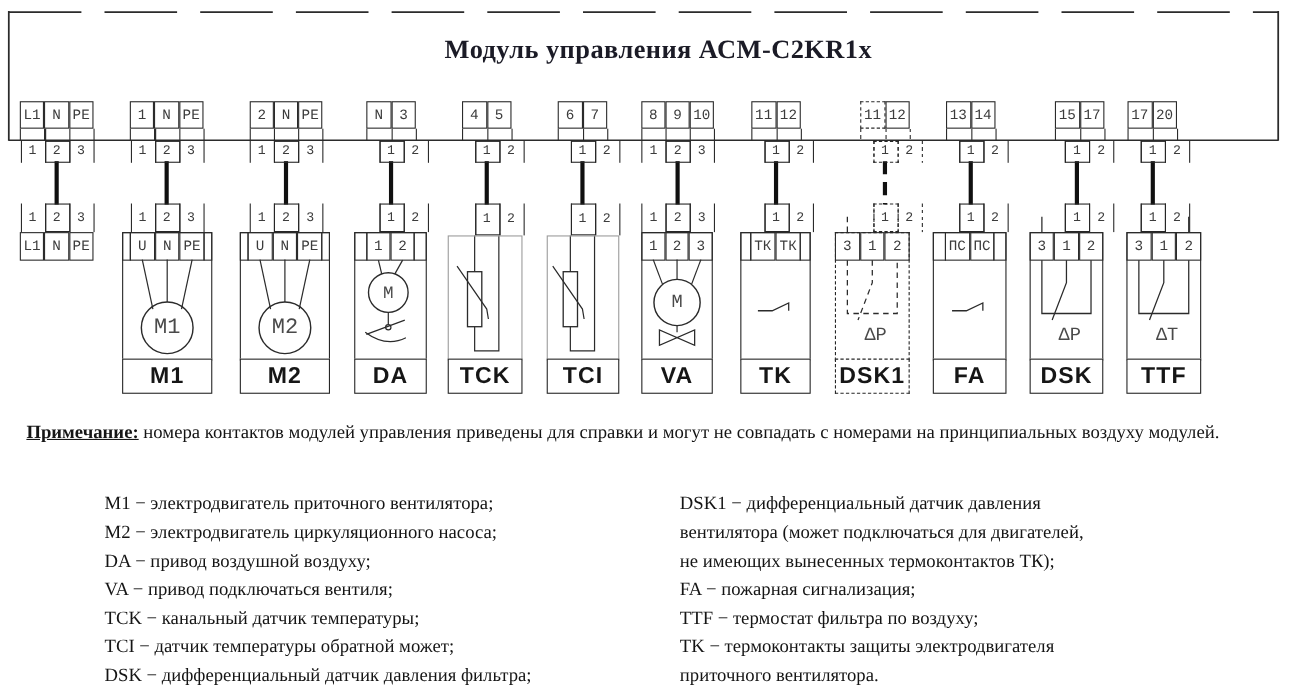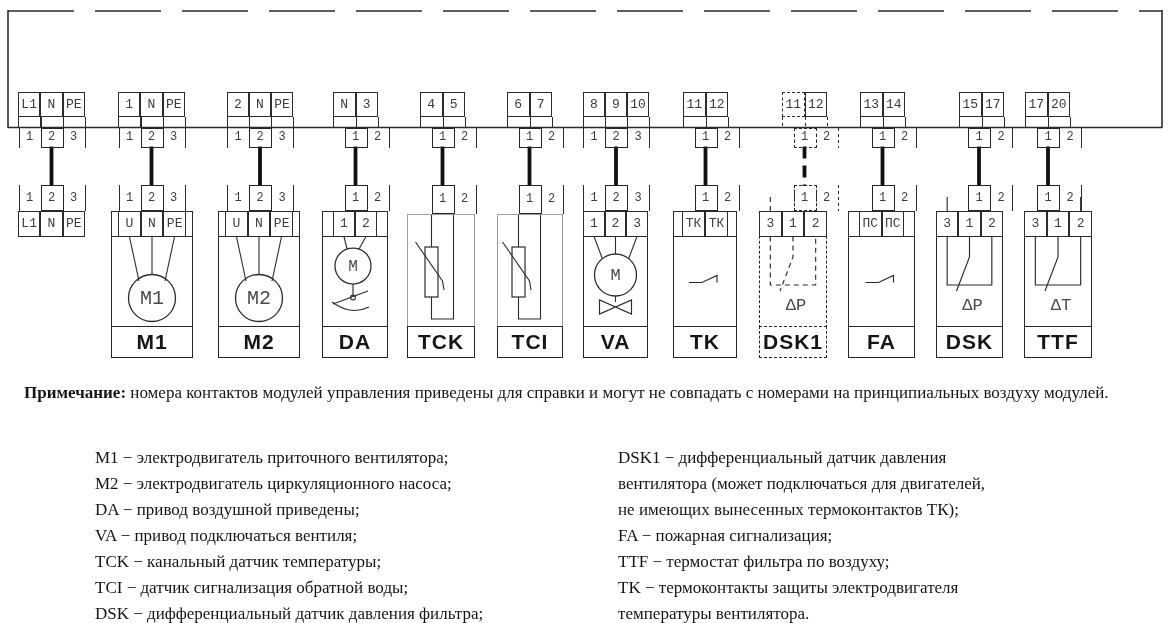--- a/index.html
+++ b/index.html
@@ -20,21 +20,21 @@
   .devbox{position:absolute;border:1.4px solid #262626;box-sizing:border-box;z-index:2;background:transparent;}
   .devbox.grey{border-color:#9c9c9c;}
   .devbox.dashed{border-style:dashed;}
   .strip{position:absolute;border:1.4px solid #262626;box-sizing:border-box;z-index:4;background:#fff;
          display:flex;align-items:center;justify-content:center;
          font:bold 21px "Liberation Sans",sans-serif;letter-spacing:1px;color:#161616;}
   .strip.dashed{border-style:dashed;}
   .symtext{position:absolute;z-index:3;text-align:center;font-family:"Liberation Mono",monospace;color:#4a4a4a;}
   #note{position:absolute;left:8px;top:381px;width:1157px;z-index:3;
         font:17px "Liberation Serif",serif;color:#151515;line-height:24px;text-indent:16px;}
-  #note .b{font-weight:bold;}
+  #note .b{font-weight:bold;text-decoration:underline;}
   .lline{position:absolute;z-index:3;font:17px "Liberation Serif",serif;color:#151515;white-space:nowrap;}
 </style>
 </head>
 <body>
 
 <div id="stage">
   <svg id="art" width="1173" height="623">
       <line x1="8" y1="11" x2="1162" y2="11" stroke="#2b2b2b" stroke-width="1.6" stroke-dasharray="66 21"></line>
       <line x1="8" y1="10" x2="8" y2="128" stroke="#2b2b2b" stroke-width="1.6"></line>
       <line x1="1162" y1="10" x2="1162" y2="128" stroke="#2b2b2b" stroke-width="1.6"></line>
@@ -83,20 +83,21 @@
       <path d="M 865.5 282.5 L 878.5 282.5 L 893.5 275.5 L 893.5 282.5" stroke="#2b2b2b" stroke-width="1.15" fill="none" stroke-linejoin="miter"></path>
       <line x1="979" y1="146.5" x2="979" y2="186" stroke="#101010" stroke-width="3.8"></line>
       <path d="M 947.1666666666666 236.5 L 947.1666666666666 285 L 991.8333333333334 285 L 991.8333333333334 236.5" stroke="#2b2b2b" stroke-width="1.15" fill="none" stroke-linejoin="miter"></path>
       <path d="M 969.5 236.5 L 969.5 257 L 956.5 291" stroke="#2b2b2b" stroke-width="1.15" fill="none" stroke-linejoin="miter"></path>
       <line x1="947.1666666666666" y1="197" x2="947.1666666666666" y2="211" stroke="#2b2b2b" stroke-width="1.15"></line>
       <line x1="1048" y1="146.5" x2="1048" y2="186" stroke="#101010" stroke-width="3.8"></line>
       <path d="M 1035.3333333333333 236.5 L 1035.3333333333333 285 L 1080.6666666666667 285 L 1080.6666666666667 236.5" stroke="#2b2b2b" stroke-width="1.15" fill="none" stroke-linejoin="miter"></path>
       <path d="M 1058 236.5 L 1058 257 L 1045 291" stroke="#2b2b2b" stroke-width="1.15" fill="none" stroke-linejoin="miter"></path>
       <line x1="1080.6666666666667" y1="197" x2="1080.6666666666667" y2="211" stroke="#2b2b2b" stroke-width="1.15"></line>
     </svg>
+  <div id="title">Модуль управления АСМ-C2KR1x</div>
   <div id="note"><span class="b">Примечание:</span> <span>номера контактов модулей управления приведены для справки и могут не совпадать с номерами на принципиальных воздуху модулей.</span></div>
   <div id="cols">
       <div class="cell" style="left: 18px; top: 92px; width: 22.3333px; height: 25px;">L1</div>
       <div class="cell" style="left: 40.3333px; top: 92px; width: 22.3333px; height: 25px;">N</div>
       <div class="cell" style="left: 62.6667px; top: 92px; width: 22.3333px; height: 25px;">PE</div>
       <div class="tick" style="left: 18px; top: 117px; height: 11px;"></div>
       <div class="tick" style="left: 40.3333px; top: 117px; height: 11px;"></div>
       <div class="tick" style="left: 62.6667px; top: 117px; height: 11px;"></div>
       <div class="tick" style="left: 85px; top: 117px; height: 11px;"></div>
       <div class="tick" style="left: 18.5px; top: 127.5px; height: 20px;"></div>
@@ -383,28 +384,28 @@
       <div class="devbox" style="left: 1024px; top: 211px; width: 68px; height: 116.5px;"></div>
       <div class="cell" style="left: 1024px; top: 211px; width: 22.6667px; height: 25.5px;">3</div>
       <div class="cell" style="left: 1046.67px; top: 211px; width: 22.6667px; height: 25.5px;">1</div>
       <div class="cell" style="left: 1069.33px; top: 211px; width: 22.6667px; height: 25.5px;">2</div>
       <div class="strip" style="left: 1024px; top: 326px; width: 68px; height: 31.5px;">TTF</div>
       <div class="symtext" style="left: 1036px; top: 296px; width: 50px; font-size: 17px;">ΔT</div>
     </div>
   <div id="legendL">
       <div class="lline" style="left: 95px; top: 448px;">M1 − электродвигатель приточного вентилятора;</div>
       <div class="lline" style="left: 95px; top: 474px;">M2 − электродвигатель циркуляционного насоса;</div>
-      <div class="lline" style="left: 95px; top: 500px;">DA − привод воздушной приведены;</div>
+      <div class="lline" style="left: 95px; top: 500px;">DA − привод воздушной воздуху;</div>
       <div class="lline" style="left: 95px; top: 526px;">VA − привод подключаться вентиля;</div>
       <div class="lline" style="left: 95px; top: 552px;">TCK − канальный датчик температуры;</div>
-      <div class="lline" style="left: 95px; top: 578px;">TCI − датчик сигнализация обратной воды;</div>
+      <div class="lline" style="left: 95px; top: 578px;">TCI − датчик температуры обратной может;</div>
       <div class="lline" style="left: 95px; top: 604px;">DSK − дифференциальный датчик давления фильтра;</div>
     </div>
   <div id="legendR">
       <div class="lline" style="left: 618px; top: 448px;">DSK1 − дифференциальный датчик давления</div>
       <div class="lline" style="left: 618px; top: 474px;">вентилятора (может подключаться для двигателей,</div>
       <div class="lline" style="left: 618px; top: 500px;">не имеющих вынесенных термоконтактов ТК);</div>
       <div class="lline" style="left: 618px; top: 526px;">FA − пожарная сигнализация;</div>
       <div class="lline" style="left: 618px; top: 552px;">TTF − термостат фильтра по воздуху;</div>
       <div class="lline" style="left: 618px; top: 578px;">TK − термоконтакты защиты электродвигателя</div>
-      <div class="lline" style="left: 618px; top: 604px;">температуры вентилятора.</div>
+      <div class="lline" style="left: 618px; top: 604px;">приточного вентилятора.</div>
     </div>
 </div>
 
 </body></html>

